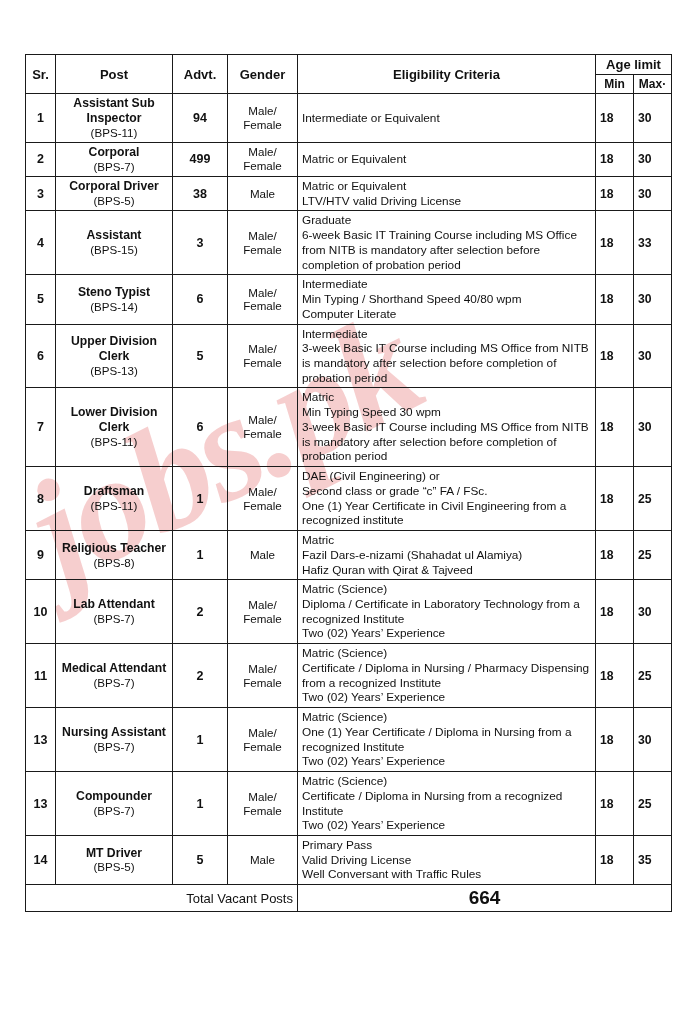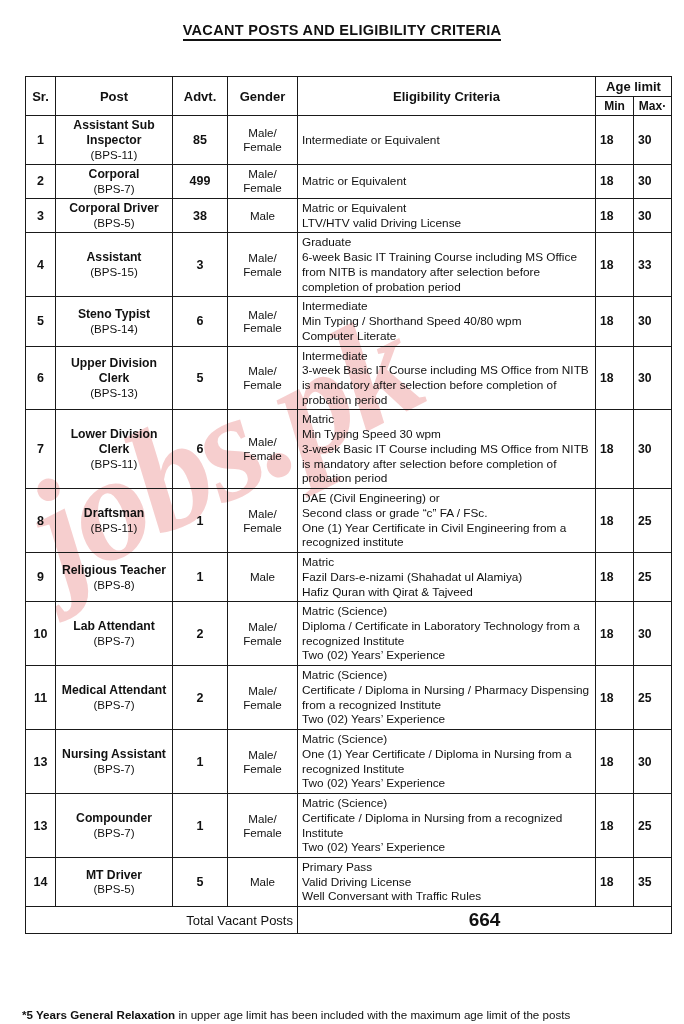--- a/index.html
+++ b/index.html
@@ -180,21 +180,20 @@
 </style>
 </head>
 <body>
 
 <div id="watermark">
   <div class="wm-text">jobs.pk</div>
 </div>
 
 <div id="page">
 
-  <h1 id="doc-title"><span>VACANT POSTS AND ELIGIBILITY CRITERIA</span></h1>
 
   <table id="posts-table">
     <colgroup>
       <col class="c-sr">
         <col class="c-post">
         <col class="c-advt">
         <col class="c-gender">
         <col class="c-elig">
         <col class="c-min">
         <col class="c-max">
@@ -213,21 +212,21 @@
         <th class="minmax">Max·</th>
       </tr>
     </thead>
     <tbody id="table-body">
         <tr>
           <td class="sr">1</td>
           <td class="post no-bottom">
             <span class="pname">Assistant Sub Inspector</span>
             <span class="pbps">(BPS-11)</span>
           </td>
-          <td class="advt">85</td>
+          <td class="advt">94</td>
           <td class="gender">Male/<br>Female</td>
           <td class="elig">Intermediate or Equivalent</td>
           <td class="age">18</td>
           <td class="age">30</td>
         </tr>
         <tr>
           <td class="sr">2</td>
           <td class="post no-top">
             <span class="pname">Corporal</span>
             <span class="pbps">(BPS-7)</span>
@@ -382,17 +381,14 @@
           <td class="age">18</td>
           <td class="age">35</td>
         </tr>
         <tr class="total-row">
           <td class="total-label" colspan="4">Total Vacant Posts</td>
           <td class="total-value" colspan="3">664</td>
         </tr>
       </tbody>
   </table>
 
-  <div id="footnote">
-    <b>*5 Years General Relaxation</b><span> in upper age limit has been included with the maximum age limit of the posts</span>
-  </div>
 
 </div>
 
 </body></html>

